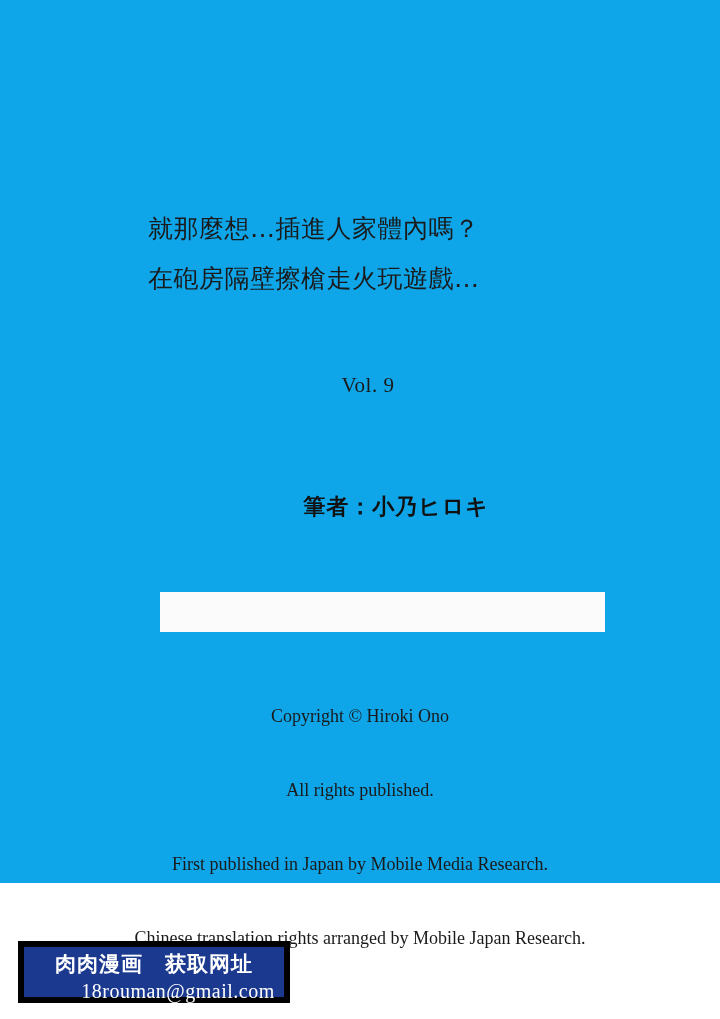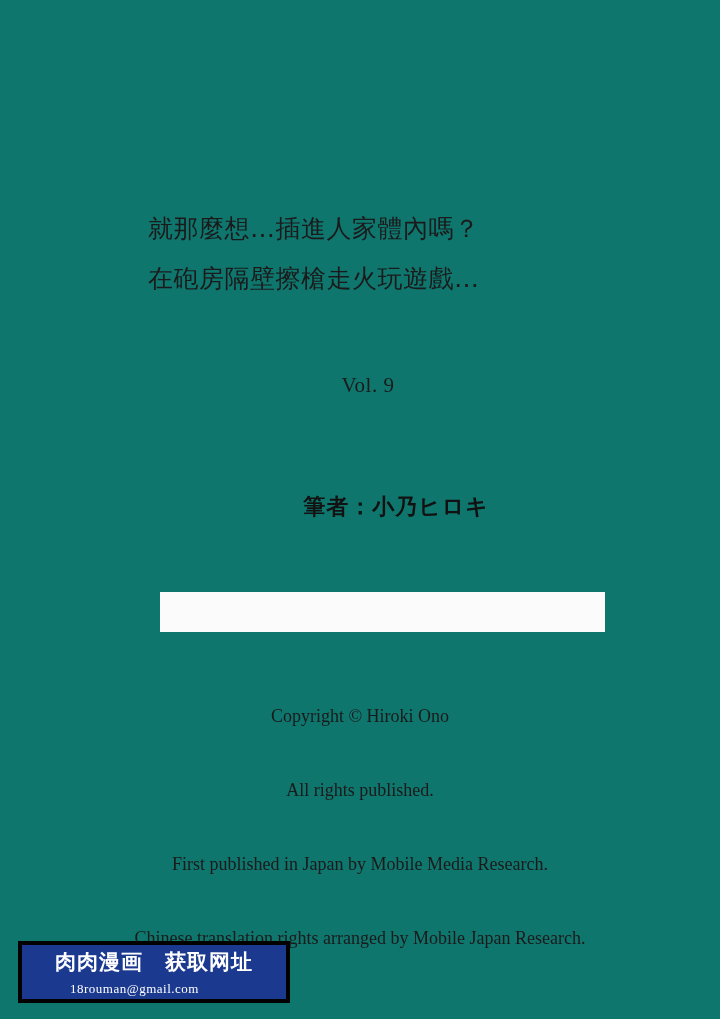--- a/index.html
+++ b/index.html
@@ -10,22 +10,22 @@
     width: 720px;
     height: 1019px;
     background: #ffffff;
     font-family: "Liberation Serif", serif;
     position: relative;
     overflow: hidden;
   }
   .page {
     position: relative;
     width: 720px;
-    height: 1019px;
-    background: #0f766e;
+    height: 883px;
+    background: #0ea5e9;
   }
   .title-block {
     position: absolute;
     left: 0;
     top: 204px;
     width: 720px;
     text-align: left;
   }
   .title-line {
     font-family: "DejaVu Sans", sans-serif;
@@ -83,39 +83,39 @@
     color: #1a1a1a;
     margin-top: 48px;
   }
   .watermark {
     position: absolute;
     left: 18px;
     top: 941px;
     width: 272px;
     height: 62px;
     background: #1b3a8f;
-    border: 4px solid #000000;
+    border: 6px solid #000000;
     box-sizing: border-box;
   }
   .watermark-line1 {
     font-family: "DejaVu Sans", sans-serif;
     font-weight: bold;
     font-size: 21px;
     color: #ffffff;
     text-align: center;
     line-height: 28px;
     padding-top: 3px;
     letter-spacing: 1px;
     white-space: nowrap;
   }
   .watermark-line2 {
     font-family: "Liberation Serif", serif;
-    font-size: 13px;
+    font-size: 20px;
     color: #ffffff;
-    text-align: left;
+    text-align: center;
     line-height: 26px;
     letter-spacing: 0.5px;
     white-space: nowrap;
     padding-left: 48px;
   }
 </style>
 </head>
 <body>
 
 <div class="page">

